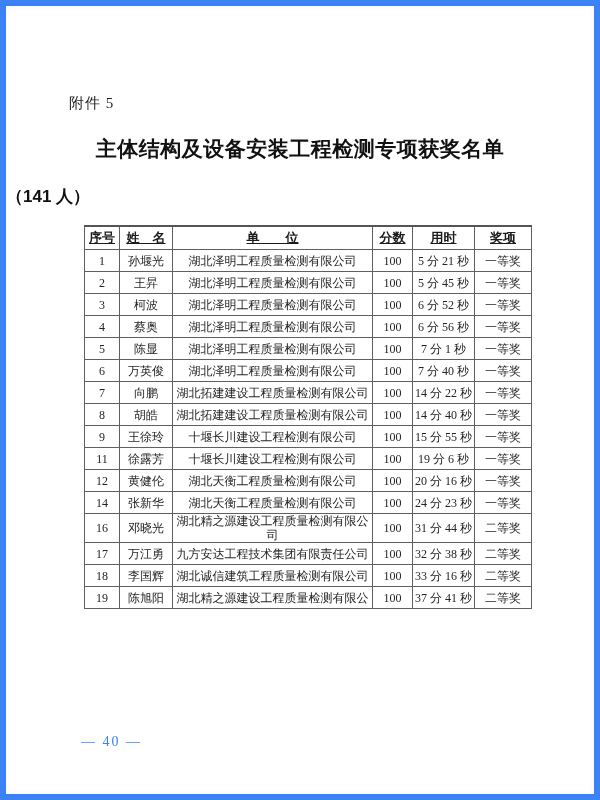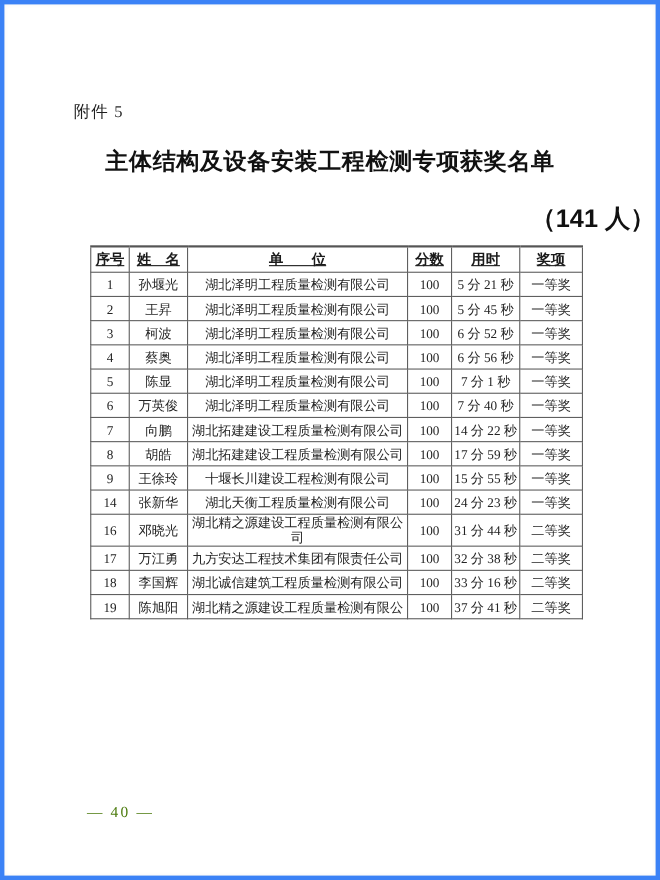--- a/index.html
+++ b/index.html
@@ -8,21 +8,21 @@
     background:#ffffff;
     font-family:"Liberation Serif","DejaVu Serif",serif;
     color:#222222;
     overflow:hidden;
   }
   .page{
     position:relative;
     width:600px;height:800px;
     box-sizing:border-box;
     background:#ffffff;
-    border:4px solid #3b82f6;
+    border:6px solid #3b82f6;
     box-shadow: inset 0 0 5px rgba(0,0,0,0.05);
   }
   .attachment{
     position:absolute;
     left:63px;top:88px;
     font-size:15px;
     letter-spacing:1px;
     color:#1f1f1f;
   }
   .title{
@@ -33,24 +33,24 @@
     font-family:"Liberation Sans","DejaVu Sans",sans-serif;
     font-weight:700;
     font-size:21px;
     letter-spacing:0.5px;
     color:#111111;
   }
   .subtitle{
     position:absolute;
     left:0;top:179px;
     width:100%;
-    text-align:right;
+    text-align:left;
     font-family:"Liberation Sans","DejaVu Sans",sans-serif;
     font-weight:700;
-    font-size:23px;
+    font-size:17px;
     color:#111111;
   }
   table.award{
     position:absolute;
     left:78px;top:219px;
     border-collapse:collapse;
     table-layout:fixed;
     width:447px;
     font-size:12px;
     color:#242424;
@@ -83,21 +83,21 @@
   col.w-name{width:53px;}
   col.w-unit{width:200px;}
   col.w-score{width:40px;}
   col.w-time{width:62px;}
   col.w-award{width:57px;}
   .page-number{
     position:absolute;
     left:75px;top:728px;
     font-size:14px;
     letter-spacing:2px;
-    color:#4d7c0f;
+    color:#3b82f6;
   }
 </style>
 </head>
 <body>
 
 <div class="page">
 
   <div class="attachment">附件 5</div>
 
   <div class="title">主体结构及设备安装工程检测专项获奖名单</div>
@@ -178,32 +178,48 @@
           <td class="c-unit">湖北拓建建设工程质量检测有限公司</td>
           <td class="c-score">100</td>
           <td class="c-time">14 分 22 秒</td>
           <td class="c-award">一等奖</td>
         </tr>
         <tr>
           <td class="c-no">8</td>
           <td class="c-name">胡皓</td>
           <td class="c-unit">湖北拓建建设工程质量检测有限公司</td>
           <td class="c-score">100</td>
-          <td class="c-time">17 分 59 秒</td>
+          <td class="c-time">14 分 40 秒</td>
           <td class="c-award">一等奖</td>
         </tr>
         <tr>
           <td class="c-no">9</td>
           <td class="c-name">王徐玲</td>
           <td class="c-unit">十堰长川建设工程检测有限公司</td>
           <td class="c-score">100</td>
           <td class="c-time">15 分 55 秒</td>
           <td class="c-award">一等奖</td>
         </tr>
         <tr>
+          <td class="c-no">11</td>
+          <td class="c-name">徐露芳</td>
+          <td class="c-unit">十堰长川建设工程检测有限公司</td>
+          <td class="c-score">100</td>
+          <td class="c-time">19 分 6 秒</td>
+          <td class="c-award">一等奖</td>
+        </tr>
+        <tr>
+          <td class="c-no">12</td>
+          <td class="c-name">黄健伦</td>
+          <td class="c-unit">湖北天衡工程质量检测有限公司</td>
+          <td class="c-score">100</td>
+          <td class="c-time">20 分 16 秒</td>
+          <td class="c-award">一等奖</td>
+        </tr>
+        <tr>
           <td class="c-no">14</td>
           <td class="c-name">张新华</td>
           <td class="c-unit">湖北天衡工程质量检测有限公司</td>
           <td class="c-score">100</td>
           <td class="c-time">24 分 23 秒</td>
           <td class="c-award">一等奖</td>
         </tr>
         <tr>
           <td class="c-no">16</td>
           <td class="c-name">邓晓光</td>

